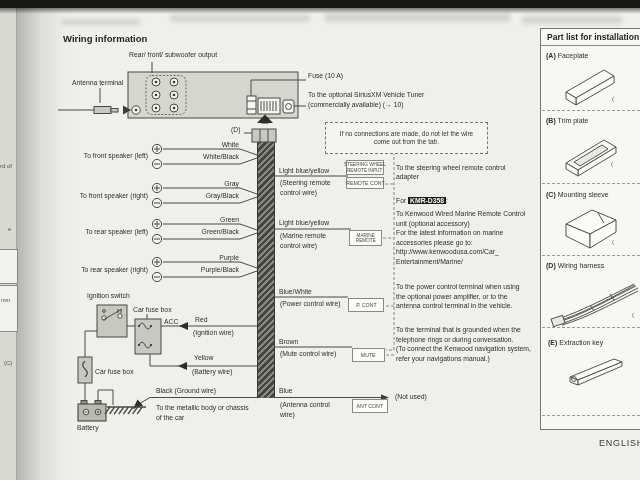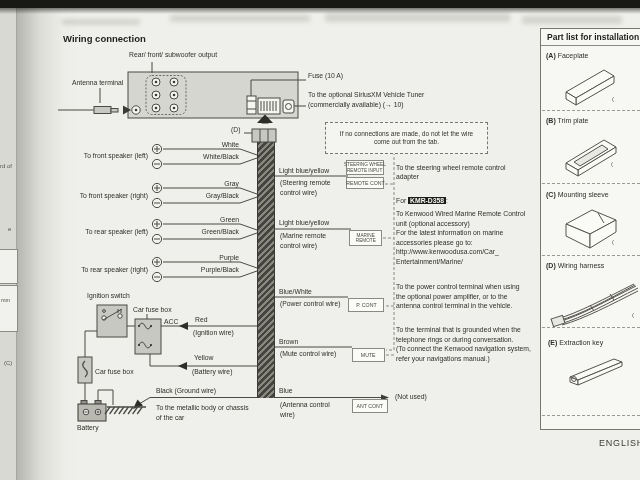--- a/index.html
+++ b/index.html
@@ -238,21 +238,21 @@
 
     <g stroke="#8a8a83" stroke-dasharray="3,2">
       <polyline points="394,152 394,350 386,350"></polyline>
       <line x1="385" y1="184" x2="394" y2="184"></line>
       <line x1="383" y1="238" x2="394" y2="238"></line>
       <line x1="386" y1="306" x2="394" y2="306"></line>
       <line x1="386" y1="355" x2="394" y2="355"></line>
     </g>
   </svg>
 
-  <div class="t title" style="left:63px;top:35px;">Wiring connection</div>
+  <div class="t title" style="left:63px;top:35px;">Wiring information</div>
   <div class="t" style="left:129px;top:51px;">Rear/ front/ subwoofer output</div>
   <div class="t" style="left:72px;top:79px;">Antenna terminal</div>
   <div class="t" style="left:308px;top:72px;">Fuse (10 A)</div>
   <div class="t" style="left:308px;top:91px;">To the optional SiriusXM Vehicle Tuner</div>
   <div class="t" style="left:308px;top:101px;">(commercially available) (→ 10)</div>
   <div class="t" style="left:231px;top:126px;">(D)</div>
 
   <div class="notebox" style="left:325px;top:122px;width:161px;height:30px;">
     <div>If no connections are made, do not let the wire</div>
     <div>come out from the tab.</div>

